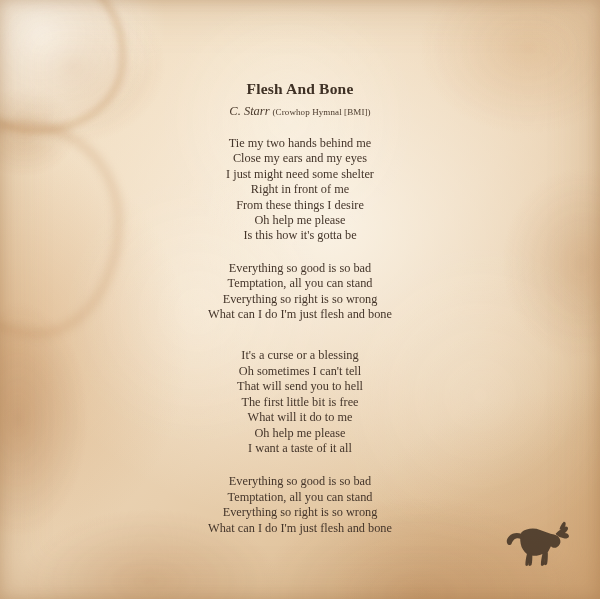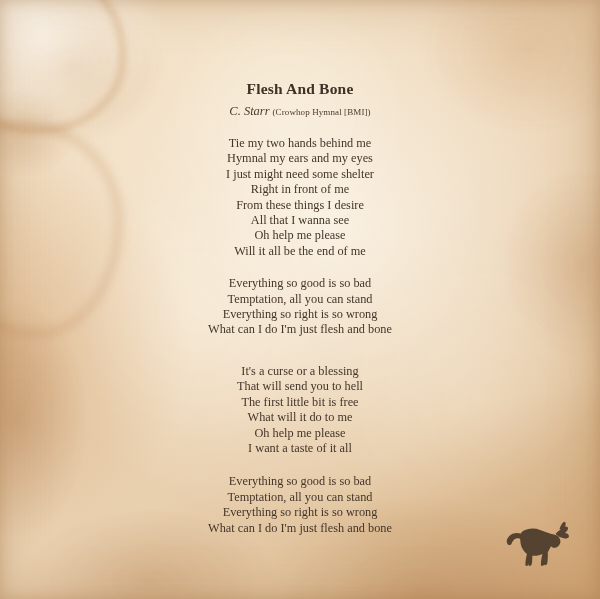--- a/index.html
+++ b/index.html
@@ -153,38 +153,38 @@
 
     <h1 class="song-title">Flesh And Bone</h1>
 
     <div class="credit-line">
       <span class="credit-name">C. Starr</span>
       <span class="credit-pub">(Crowhop Hymnal [BMI])</span>
     </div>
 
     <div class="verse v1">
       <div>Tie my two hands behind me</div>
-      <div>Hymnal my ears and my eyes</div>
+      <div>Close my ears and my eyes</div>
       <div>I just might need some shelter</div>
       <div>Right in front of me</div>
       <div>From these things I desire</div>
-      <div>All that I wanna see</div>
       <div>Oh help me please</div>
-      <div>Will it all be the end of me</div>
+      <div>Is this how it's gotta be</div>
     </div>
 
     <div class="verse v2">
       <div>Everything so good is so bad</div>
       <div>Temptation, all you can stand</div>
       <div>Everything so right is so wrong</div>
       <div>What can I do I'm just flesh and bone</div>
     </div>
 
     <div class="verse v3">
       <div>It's a curse or a blessing</div>
+      <div>Oh sometimes I can't tell</div>
       <div>That will send you to hell</div>
       <div>The first little bit is free</div>
       <div>What will it do to me</div>
       <div>Oh help me please</div>
       <div>I want a taste of it all</div>
     </div>
 
     <div class="verse v4">
       <div>Everything so good is so bad</div>
       <div>Temptation, all you can stand</div>

